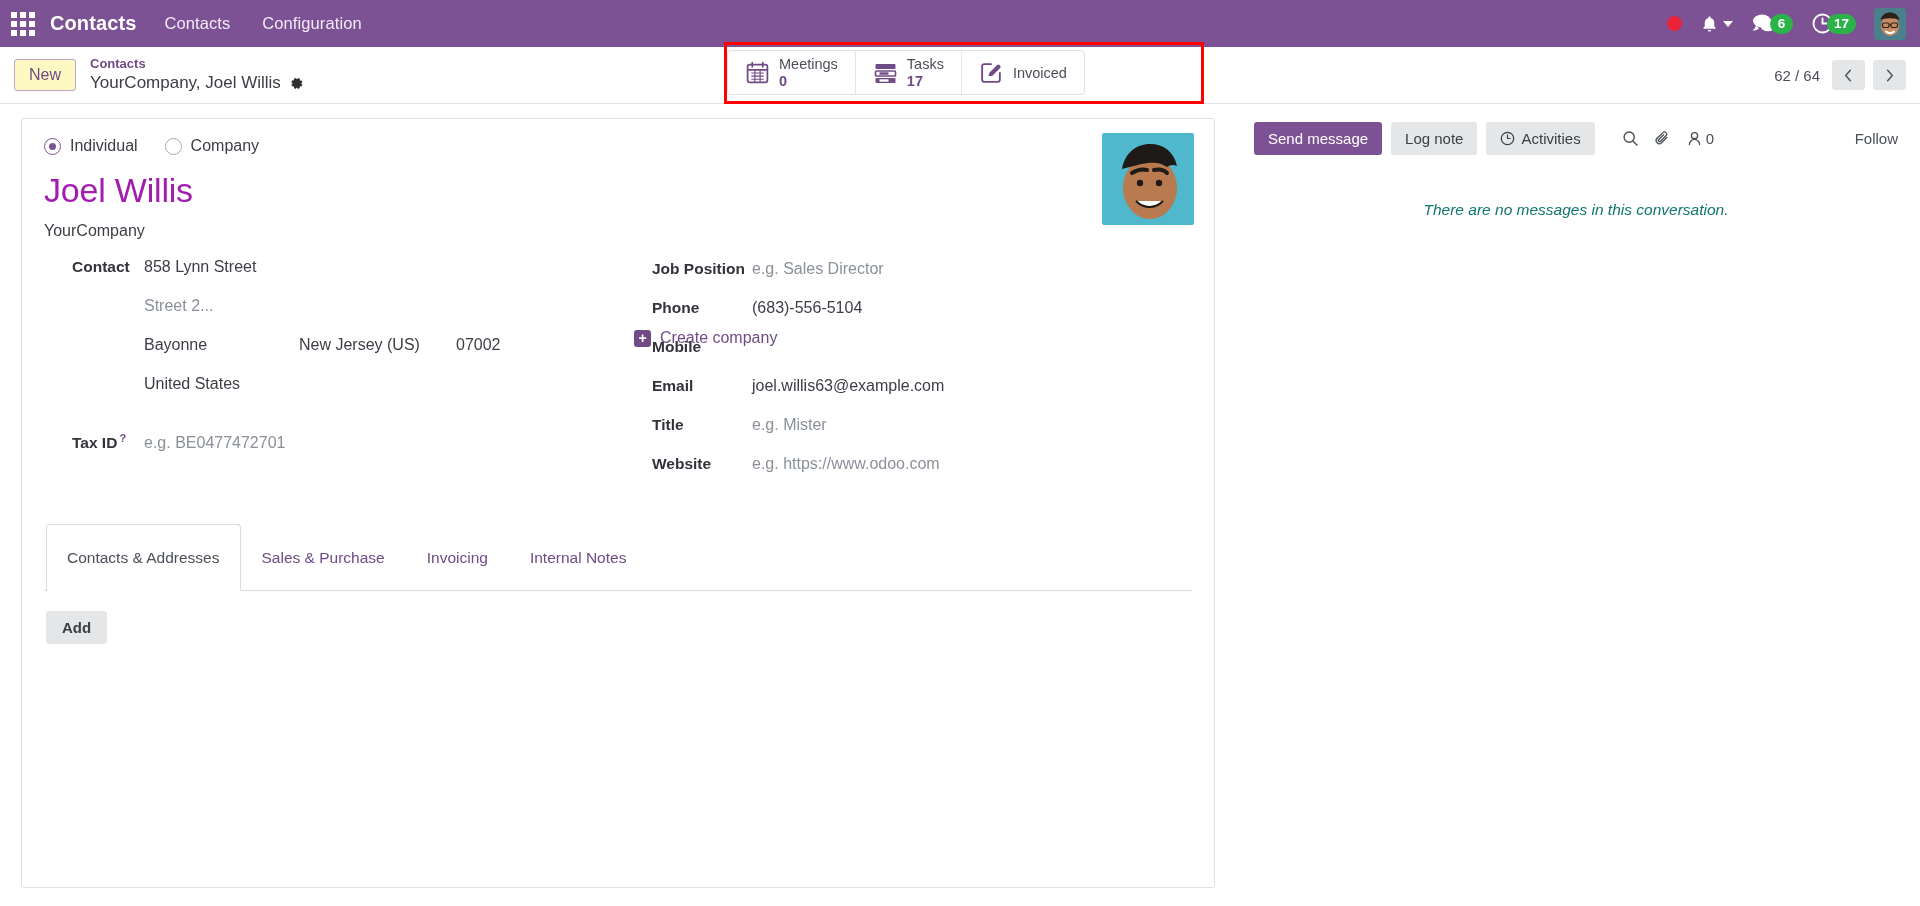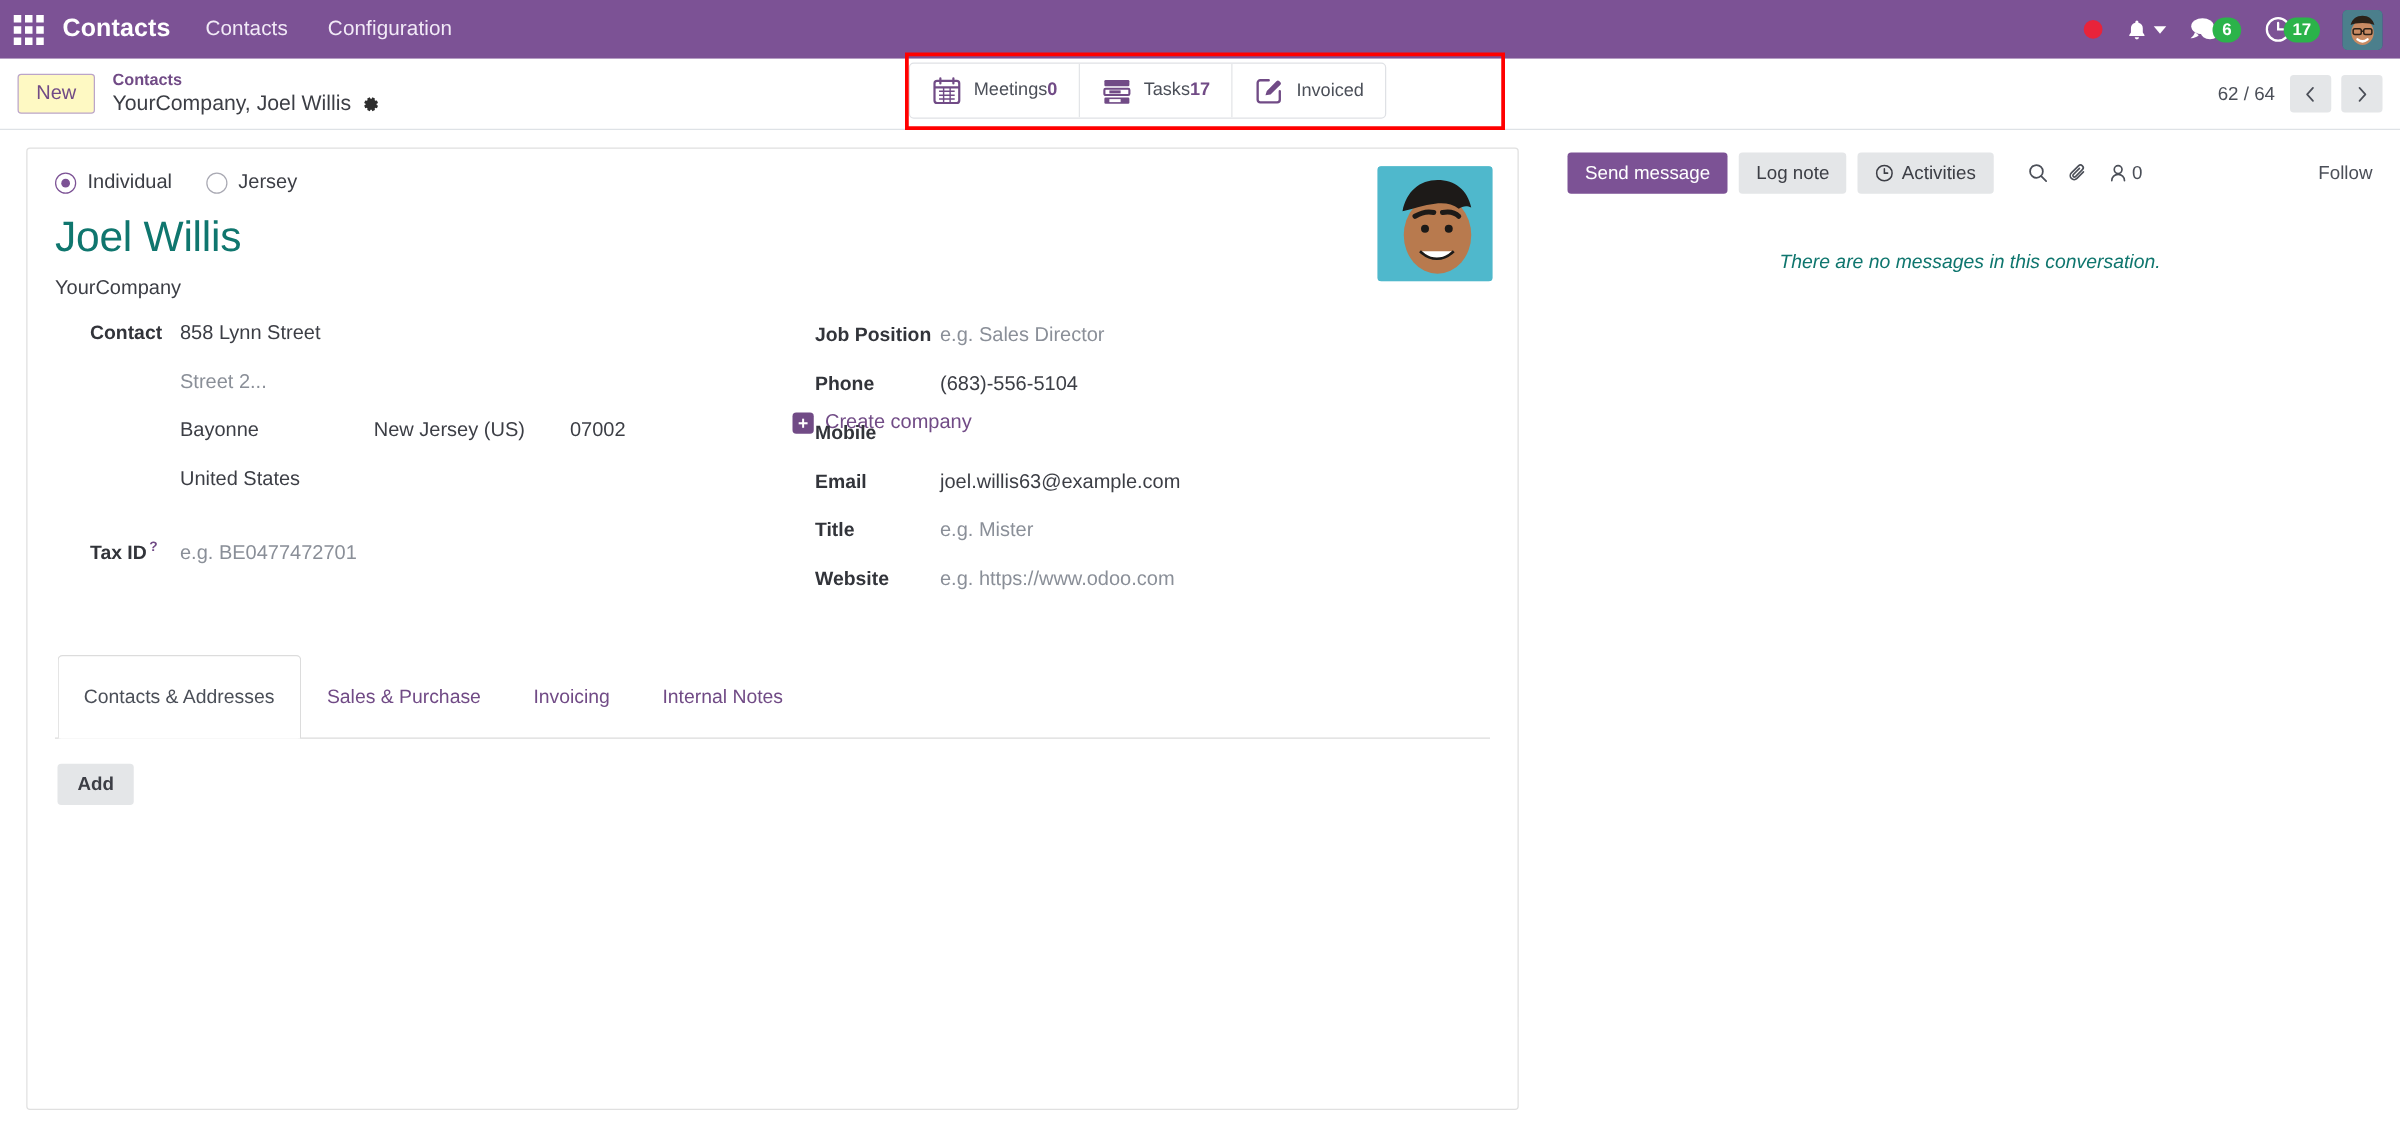--- a/index.html
+++ b/index.html
@@ -97,21 +97,21 @@
     overflow: hidden;
     height: 45px;
   }
   .stat {
     display: flex; align-items: center; gap: 9px;
     padding: 4px 17px; cursor: pointer;
     border-right: 1px solid #e3e5e8;
     height: 100%;
   }
   .stat:last-child { border-right: none; }
-  .stat-txt { display: flex; line-height: 1.15; }
+  .stat-txt { display: flex; flex-direction: column; line-height: 1.15; }
   .stat-label { font-size: 14.5px; color: #4b4f58; }
   .stat-val { font-size: 14.5px; color: #714B86; font-weight: 600; }
   .stat-single { font-size: 14.5px; color: #4b4f58; }
 
   .redbox {
     position: absolute;
     left: 724px; top: 42px;
     width: 480px; height: 62px;
     border: 3px solid #ff0000;
     pointer-events: none;
@@ -149,21 +149,21 @@
     display: inline-flex; align-items: center; justify-content: center;
     cursor: pointer; flex: none;
   }
   .radio.checked { border-color: #7C5295; }
   .radio.checked::after {
     content:""; width: 7px; height: 7px; border-radius: 50%; background: #7C5295;
   }
   .radio-label { font-size: 16px; color: #3c3e45; margin-right: 18px; cursor: pointer; }
 
   .record-title {
-    font-size: 34px; color: #0f766e; font-weight: 400;
+    font-size: 34px; color: #a21caf; font-weight: 400;
     line-height: 44px; margin-bottom: 10px; letter-spacing: -.2px;
   }
   .company-line { font-size: 16px; color: #3c3e45; margin-bottom: 12px; }
 
   .cols { display: flex; position: relative; }
   .col-left { width: 580px; margin-left: 28px; }
   .col-right { width: 440px; padding-top: 2px; }
 
   .create-company {
     position: absolute;
@@ -365,21 +365,21 @@
 
 <div class="body-wrap">
 
   <div class="form-col">
     <div class="sheet">
 
       <div class="radio-row">
         <span class="radio checked"></span>
         <span class="radio-label">Individual</span>
         <span class="radio"></span>
-        <span class="radio-label">Jersey</span>
+        <span class="radio-label">Company</span>
       </div>
 
       <div class="record-title">Joel Willis</div>
       <div class="company-line">YourCompany</div>
 
       <div class="create-company">
         <span class="plus-box">+</span>
         <span>Create company</span>
       </div>
 

